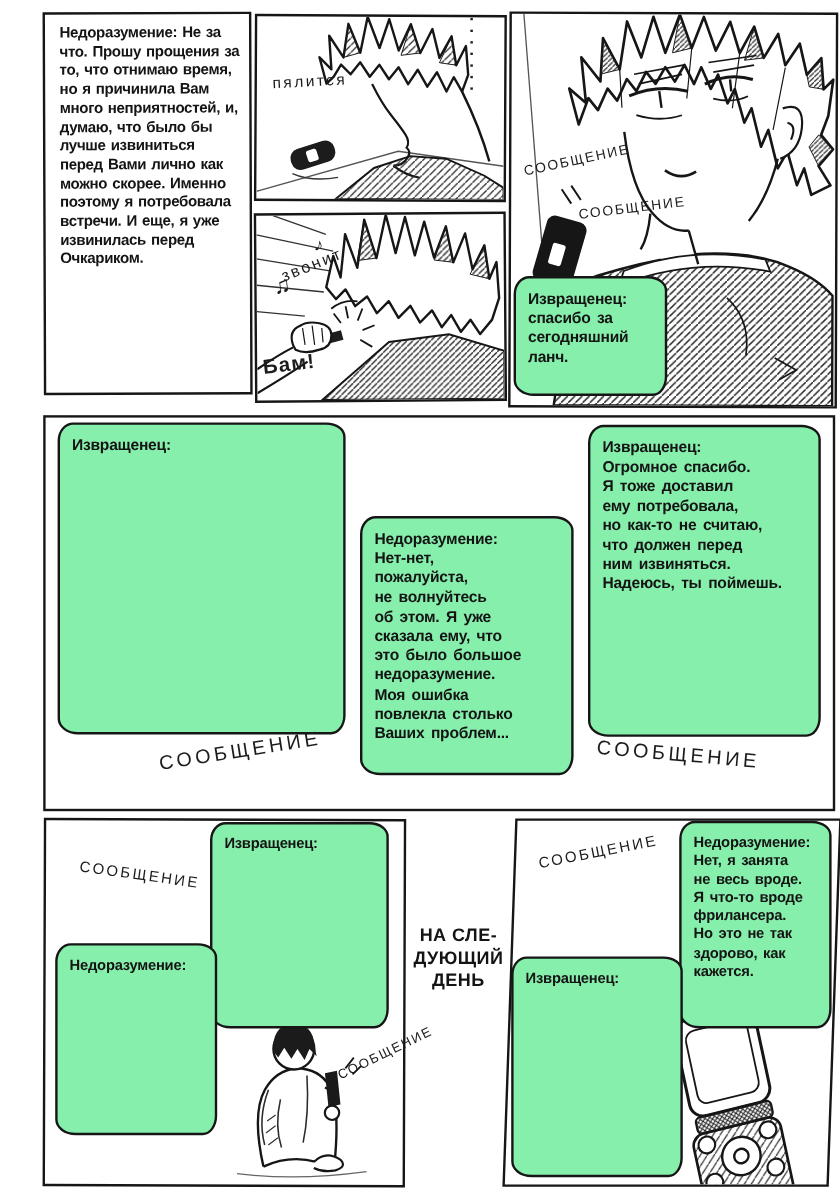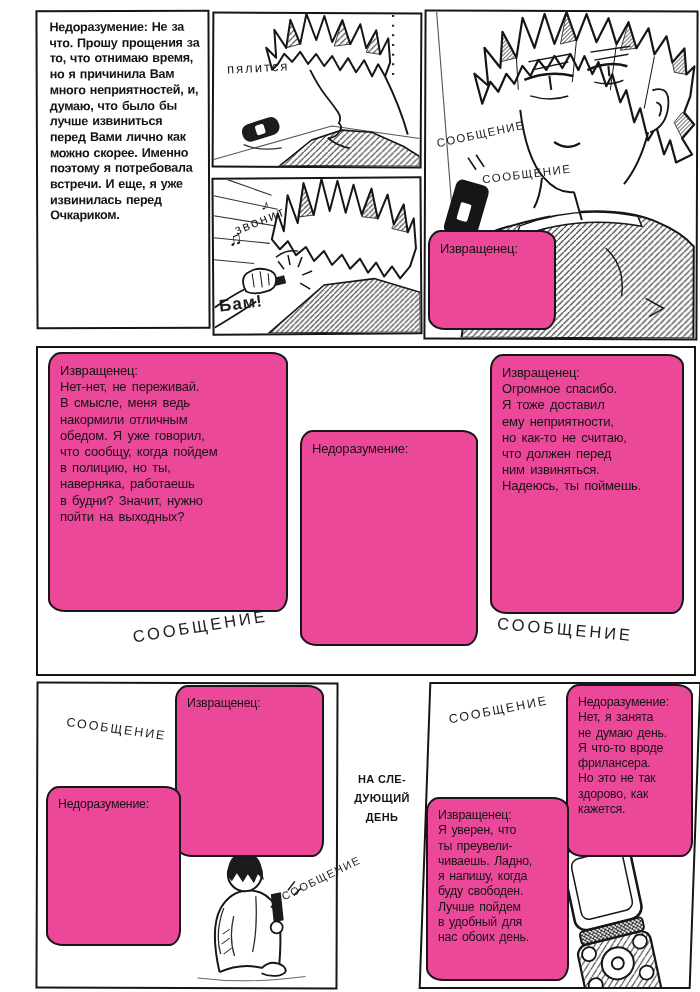--- a/index.html
+++ b/index.html
@@ -1,34 +1,34 @@
 <!DOCTYPE html>
 <html><head>
 <meta charset="utf-8">
 <style>
   html,body{margin:0;padding:0;background:#dcdcdc;}
   #page{position:relative;width:700px;height:992px;background:#ffffff;overflow:hidden;
         font-family:"Liberation Sans",sans-serif;color:#141414;}
   .panel{position:absolute;background:#fff;border:2.2px solid #161616;overflow:hidden;}
   .panel svg{position:absolute;left:0;top:0;}
-  .dlg{position:absolute;background:#ec4899;border:2.4px solid #161616;
+  .dlg{position:absolute;background:#86efac;border:2.4px solid #161616;
        border-radius:13px 16px 12px 17px / 15px 12px 16px 13px;
-       padding:9px 10px;font-weight:normal;z-index:5;box-sizing:border-box;}
+       padding:9px 10px;font-weight:bold;z-index:5;box-sizing:border-box;}
   .dlg .spk{display:block;}
   .dlg .txt{display:block;white-space:pre-line;}
   .f13{font-size:13px;line-height:16.2px;letter-spacing:-0.2px;word-spacing:2px;}
   .f12{font-size:12.3px;line-height:15.3px;letter-spacing:-0.2px;word-spacing:1.5px;}
   .plaintext{position:absolute;left:12px;top:8px;right:7px;font-weight:bold;
              font-size:12.6px;line-height:15.7px;letter-spacing:-0.3px;word-spacing:1px;}
   .fx{position:absolute;z-index:6;color:#1c1c1c;white-space:nowrap;}
   .hand{letter-spacing:2px;font-weight:500;}
   .dots{position:absolute;z-index:6;writing-mode:vertical-rl;font-size:14px;
         letter-spacing:5px;font-weight:bold;color:#222;}
   .nextday{position:absolute;z-index:6;width:88px;text-align:center;font-weight:bold;
-           font-size:11px;line-height:19px;letter-spacing:0.4px;white-space:pre-line;}
+           font-size:15px;line-height:19px;letter-spacing:0.4px;white-space:pre-line;}
 </style>
 </head>
 <body>
 
 <div id="page">
 
   <section class="panel" style="left:36px;top:10px;width:170px;height:315px;transform:rotate(-0.2deg);">
     <div class="plaintext">
       <span class="spk">Недоразумение:</span>
       <span class="txt">Не за что.
@@ -182,79 +182,75 @@
           <ellipse cx="168" cy="332" rx="8" ry="4.5"></ellipse>
             <ellipse cx="190" cy="334" rx="8" ry="4.5"></ellipse>
             <ellipse cx="212" cy="332" rx="8" ry="4.5"></ellipse>
         </g>
       </g>
     </svg>
   </section>
 
   <div class="dlg f13" style="left:428px;top:230px;width:128px;height:100px;">
     <span class="spk">Извращенец:</span>
+    <span class="txt">спасибо за
+сегодняшний
+ланч.</span>
   </div>
 
   <div class="dlg f13" style="left:48px;top:352px;width:240px;height:260px;">
     <span class="spk">Извращенец:</span>
-    <span class="txt">Нет-нет, не переживай.
-В смысле, меня ведь
-накормили отличным
-обедом. Я уже говорил,
-что сообщу, когда пойдем
-в полицию, но ты,
-наверняка, работаешь
-в будни? Значит, нужно
-пойти на выходных?</span>
   </div>
 
   <div class="dlg f13" style="left:300px;top:430px;width:178px;height:216px;">
     <span class="spk">Недоразумение:</span>
+    <span class="txt">Нет-нет,
+пожалуйста,
+не волнуйтесь
+об этом. Я уже
+сказала ему, что
+это было большое
+недоразумение.
+Моя ошибка
+повлекла столько
+Ваших проблем...</span>
   </div>
 
   <div class="dlg f13" style="left:490px;top:354px;width:194px;height:260px;">
     <span class="spk">Извращенец:</span>
     <span class="txt">Огромное спасибо.
 Я тоже доставил
-ему неприятности,
+ему потребовала,
 но как-то не считаю,
 что должен перед
 ним извиняться.
 Надеюсь, ты поймешь.</span>
   </div>
 
   <div class="dlg f12" style="left:175px;top:685px;width:149px;height:172px;">
     <span class="spk">Извращенец:</span>
   </div>
 
   <div class="dlg f12" style="left:46px;top:786px;width:135px;height:160px;">
     <span class="spk">Недоразумение:</span>
   </div>
 
   <div class="dlg f12" style="left:566px;top:684px;width:127px;height:173px;">
     <span class="spk">Недоразумение:</span>
     <span class="txt">Нет, я занята
-не думаю день.
+не весь вроде.
 Я что-то вроде
 фрилансера.
 Но это не так
 здорово, как
 кажется.</span>
   </div>
 
   <div class="dlg f12" style="left:426px;top:797px;width:143px;height:184px;">
     <span class="spk">Извращенец:</span>
-    <span class="txt">Я уверен, что
-ты преувели-
-чиваешь. Ладно,
-я напишу, когда
-буду свободен.
-Лучше пойдем
-в удобный для
-нас обоих день.</span>
   </div>
 
   <div class="fx hand" style="left:227px;top:60px;font-size:13px;transform:rotate(-3deg);">пялится</div>
   <div class="fx hand" style="left:233px;top:213px;font-size:13.5px;transform:rotate(-22deg);">звонит</div>
   <div class="fx" style="left:219px;top:294px;font-size:17px;font-weight:bold;letter-spacing:1px;transform:rotate(-7deg);">Бам!</div>
   <div class="fx" style="left:262px;top:196px;font-size:15px;transform:rotate(10deg);">♪</div>
   <div class="fx" style="left:228px;top:228px;font-size:19px;transform:rotate(-8deg);">♫</div>
   <div class="dots" style="left:385px;top:14px;">·······</div>
 
   <div class="fx hand" style="left:436px;top:128px;font-size:11.5px;letter-spacing:1.5px;transform:rotate(-12deg);">СООБЩЕНИЕ</div>

